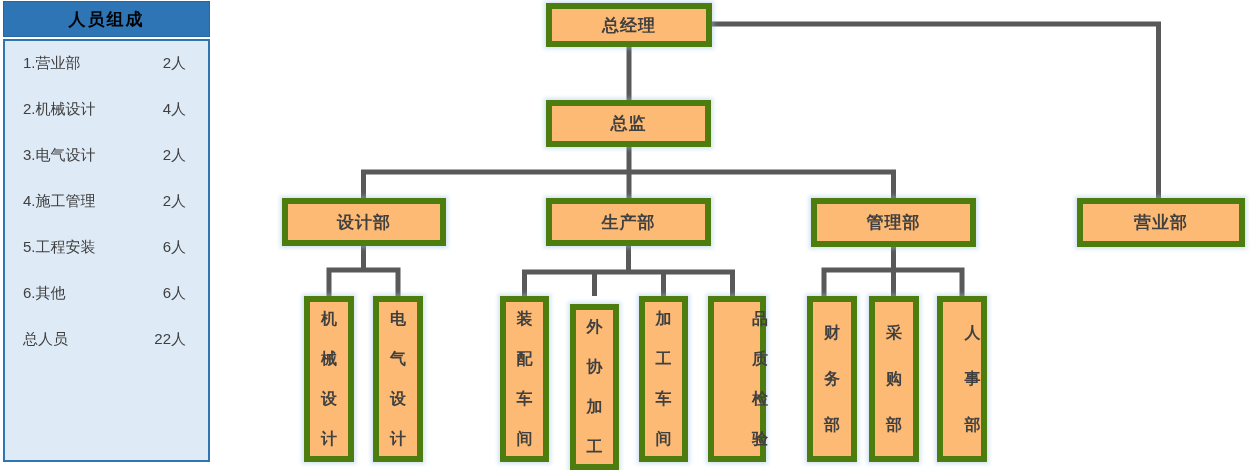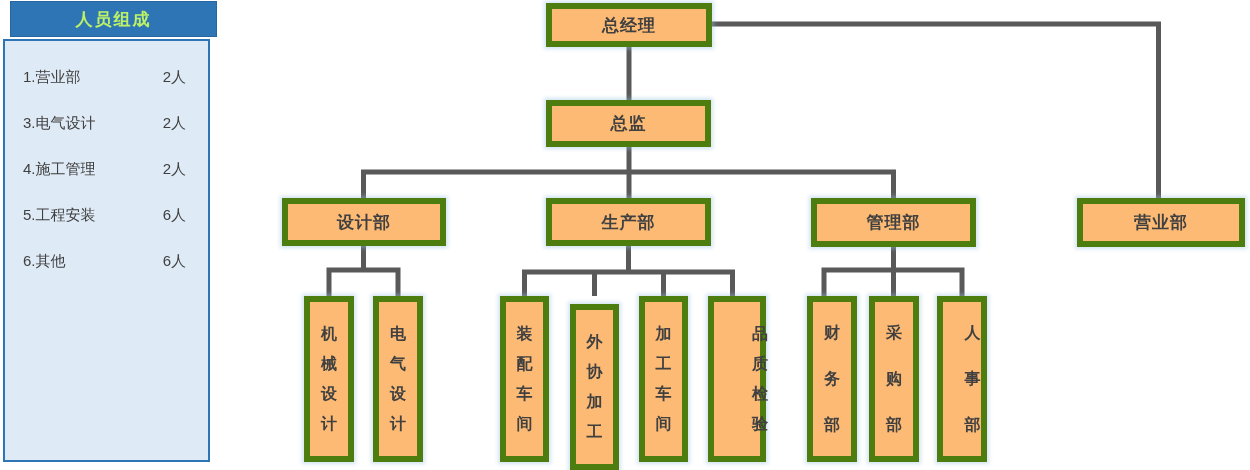--- a/index.html
+++ b/index.html
@@ -5,47 +5,47 @@
   html,body { margin:0; padding:0; }
   body {
     width:1250px; height:470px; position:relative;
     background:#ffffff;
     font-family:"Liberation Sans","DejaVu Sans",sans-serif;
     color:#404040;
     overflow:hidden;
   }
   
   .panel-header {
-    position:absolute; left:10px; top:1px; width:207px; height:36px;
+    position:absolute; left:3px; top:1px; width:207px; height:36px;
     background:#2E75B6; border:1px solid #2566A3; box-sizing:border-box;
     display:flex; align-items:center; justify-content:center;
-    color:#bef264; font-size:17px; font-weight:bold; letter-spacing:2px;
+    color:#000000; font-size:17px; font-weight:bold; letter-spacing:2px;
   }
   .panel-body {
     position:absolute; left:3px; top:39px; width:207px; height:423px;
     background:#DEEAF6; border:2px solid #2E75B6; box-sizing:border-box;
     padding:13px 22px 0 18px;
   }
   .panel-row {
-    height:46px; display:flex; align-items:center; justify-content:space-between;
+    height:46px; display:flex; justify-content:space-between;
     font-size:15px; color:#404040;
   }
   
   .node {
     position:absolute; background:#fdba74; border:6px solid #4d7c0f;
     box-sizing:border-box; display:flex; align-items:center; justify-content:center;
     font-weight:bold; font-size:17px; color:#404040; letter-spacing:1px;
     box-shadow:0 0 4px 2px rgba(158,195,229,0.45);
   }
   .vnode { font-size:16px; letter-spacing:0; }
   .vtext {
     width:17px; text-align:center;
     word-break:break-all; overflow-wrap:break-word;
   }
-  .lh4 { line-height:30px; }
+  .lh4 { line-height:40px; }
   .lh3 { line-height:46px; }
   
   #n-gm   { left:546px; top:3px;   width:166px; height:44px; }
   #n-dir  { left:546px; top:100px; width:165px; height:47px; }
   #n-des  { left:282px; top:198px; width:164px; height:48px; }
   #n-pro  { left:546px; top:198px; width:165px; height:48px; }
   #n-mgt  { left:811px; top:198px; width:165px; height:49px; }
   #n-sal  { left:1077px;top:198px; width:168px; height:49px; }
   #n-mec  { left:304px; top:296px; width:50px; height:166px; }
   #n-ele  { left:373px; top:296px; width:50px; height:166px; }
@@ -86,34 +86,42 @@
 </svg>
 
 <div class="panel-header">人员组成</div>
 
 <div class="panel-body">
   <div class="panel-row">
     <span>1.营业部</span>
     <span>2人</span>
   </div>
   <div class="panel-row">
+    <span>2.机械设计</span>
+    <span>4人</span>
+  </div>
+  <div class="panel-row">
     <span>3.电气设计</span>
     <span>2人</span>
   </div>
   <div class="panel-row">
     <span>4.施工管理</span>
     <span>2人</span>
   </div>
   <div class="panel-row">
     <span>5.工程安装</span>
     <span>6人</span>
   </div>
   <div class="panel-row">
     <span>6.其他</span>
     <span>6人</span>
+  </div>
+  <div class="panel-row">
+    <span>总人员</span>
+    <span>22人</span>
   </div>
 </div>
 
 <div class="node" id="n-gm">总经理</div>
 <div class="node" id="n-dir">总监</div>
 <div class="node" id="n-des">设计部</div>
 <div class="node" id="n-pro">生产部</div>
 <div class="node" id="n-mgt">管理部</div>
 <div class="node" id="n-sal">营业部</div>
 

